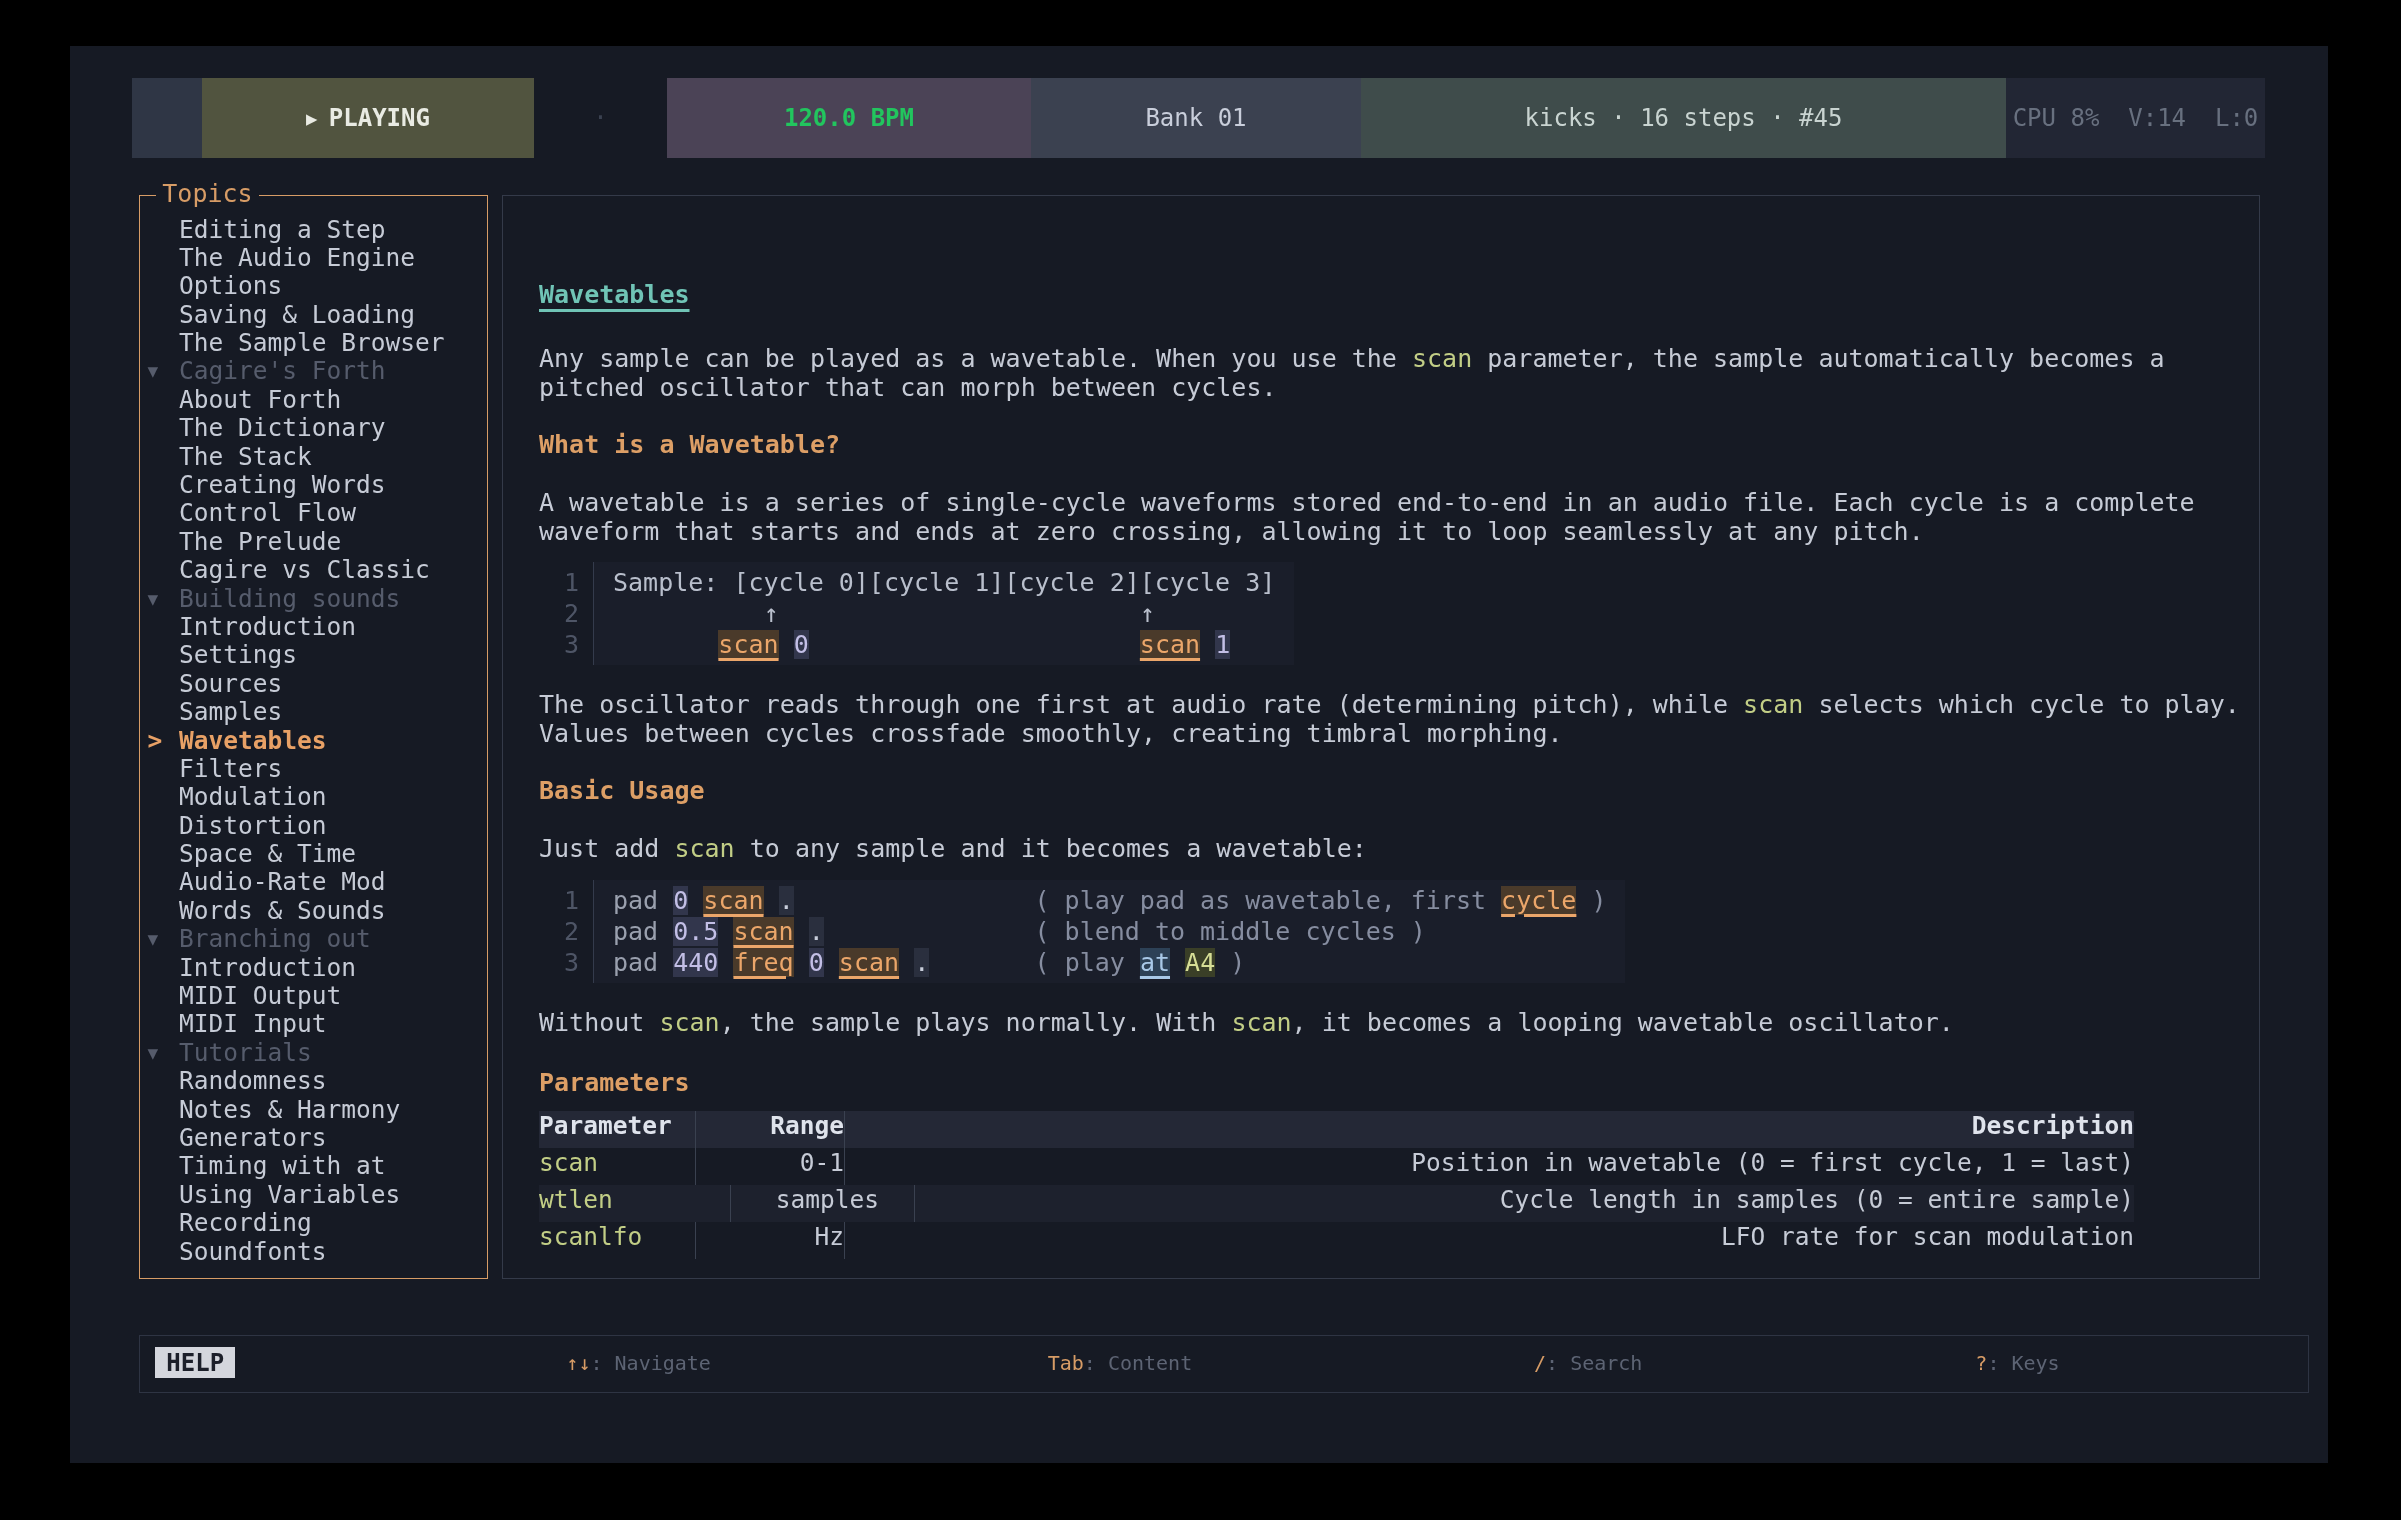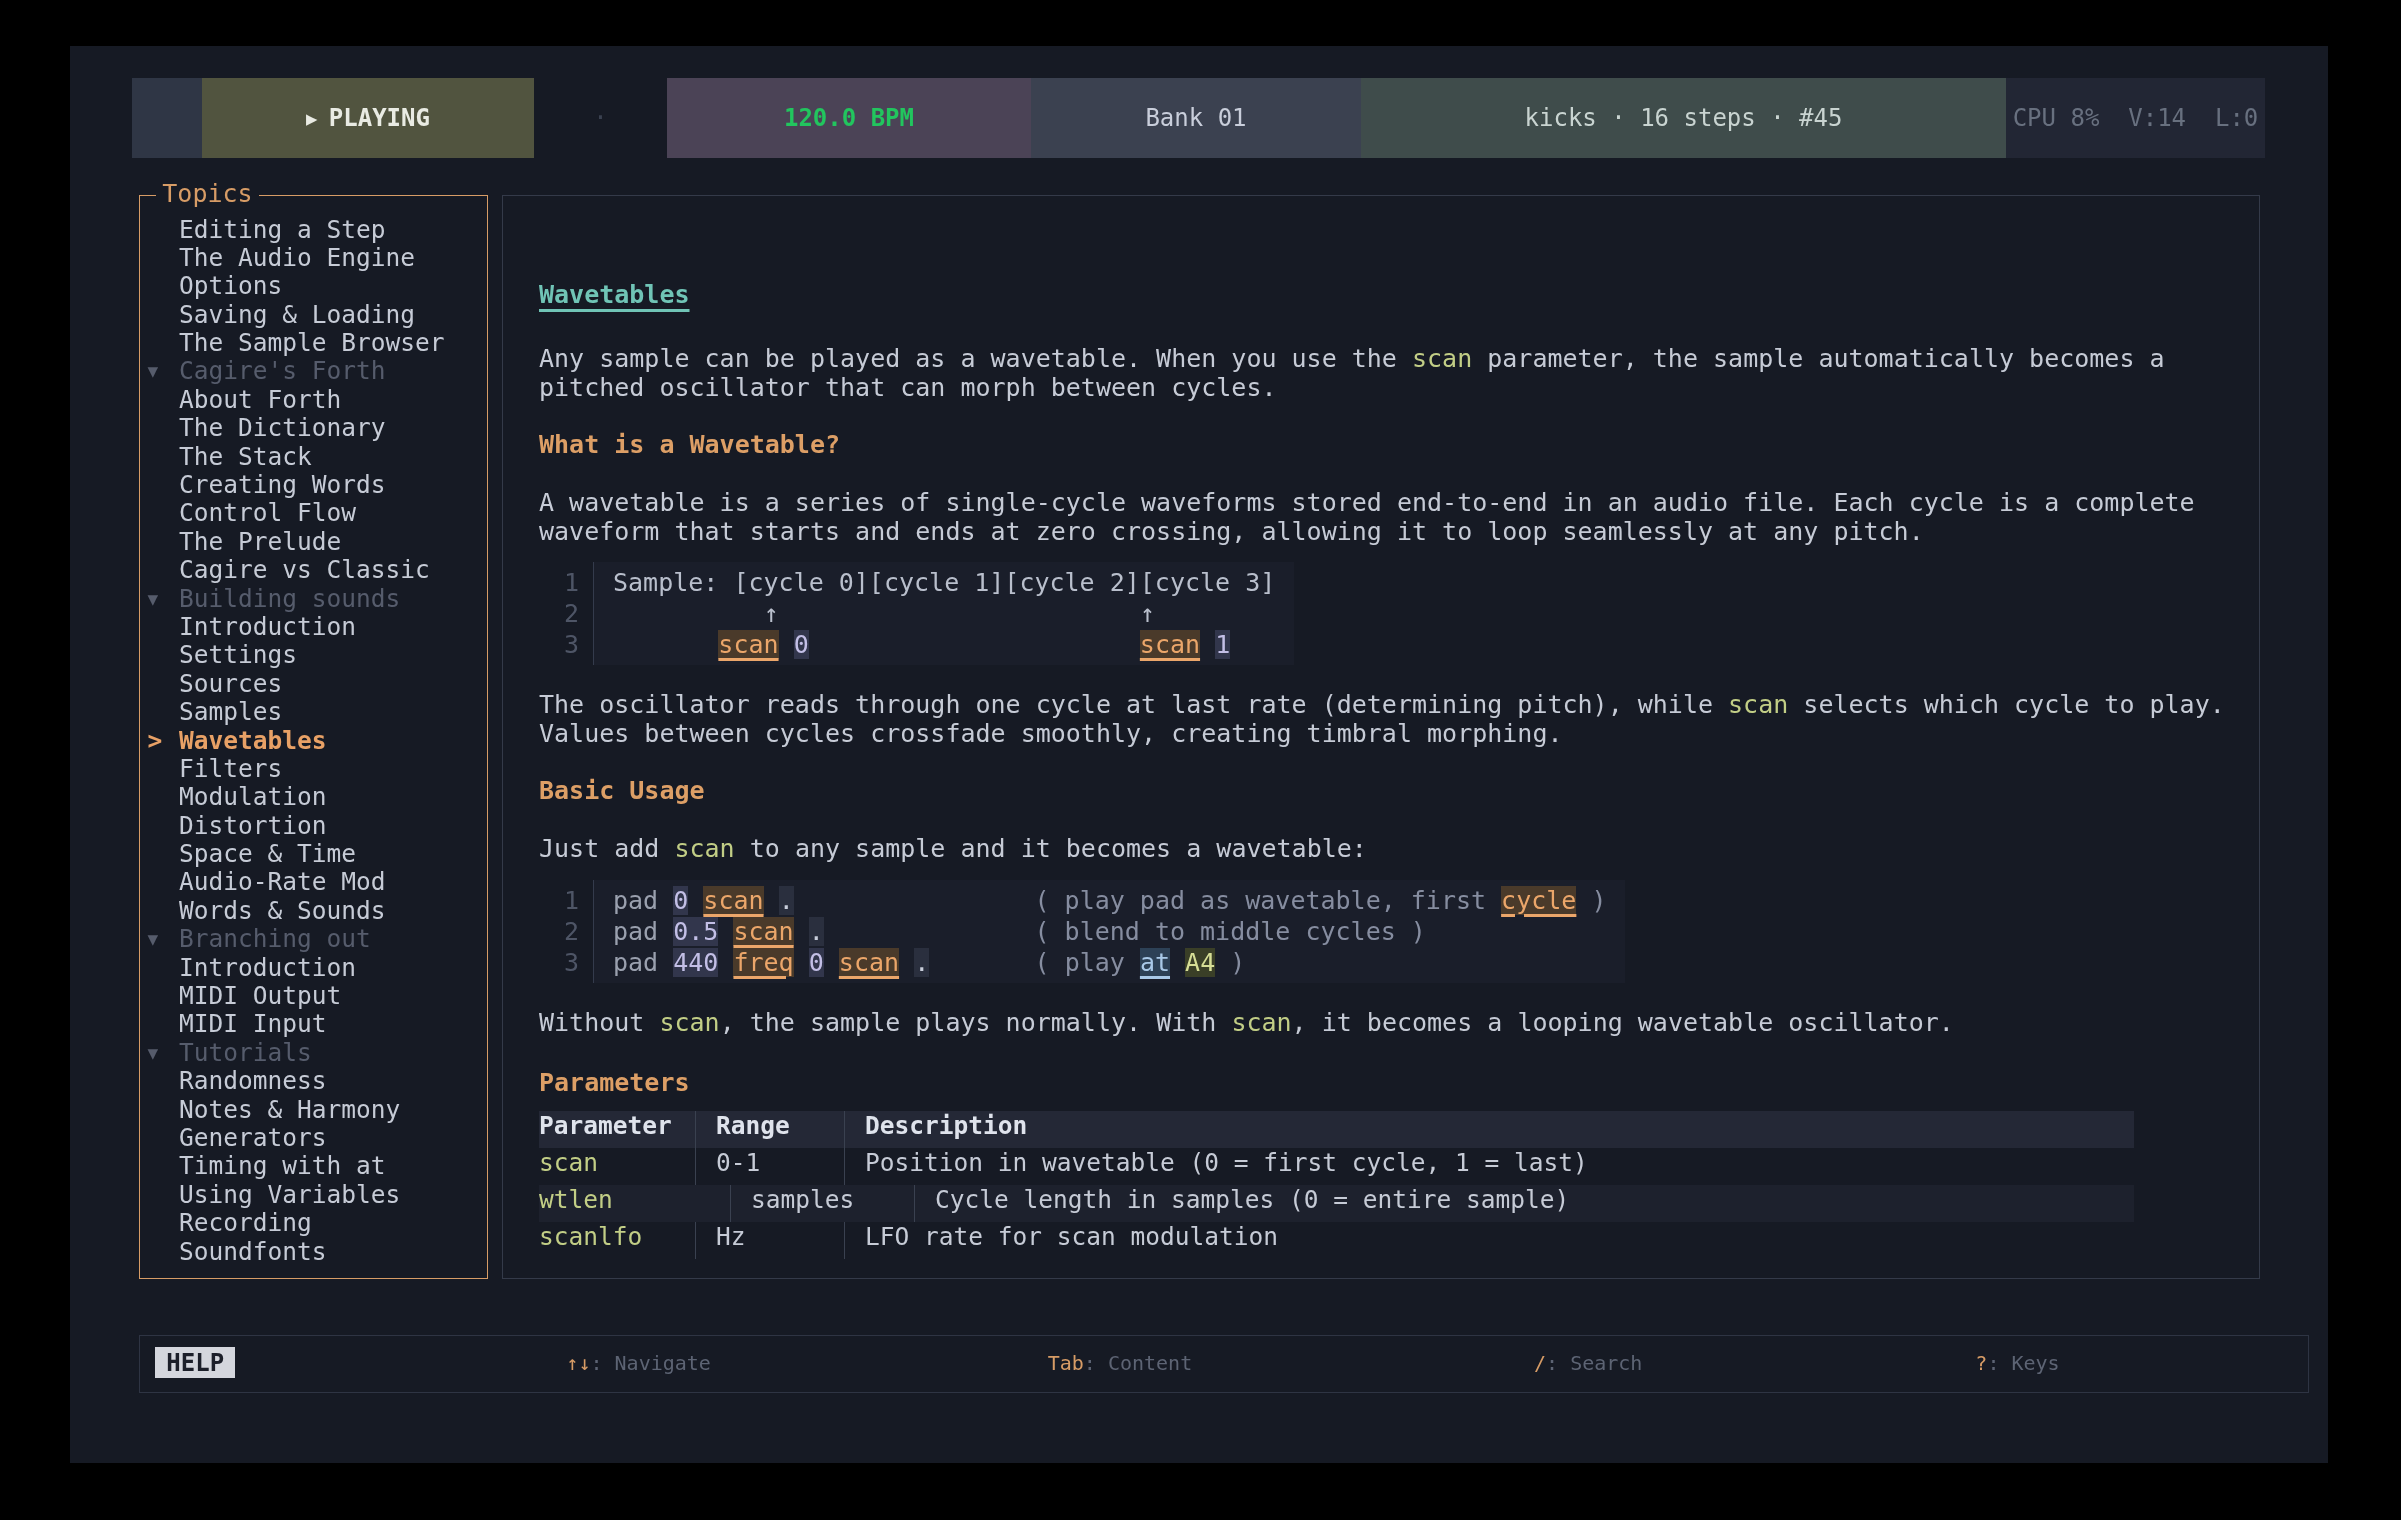--- a/index.html
+++ b/index.html
@@ -66,21 +66,21 @@
 
   
   .ptable { width:1595px; font-size:24.5px; }
   .prow { display:grid; grid-template-columns:156px 149px 1fr; height:37px;
     line-height:29.5px; }
   .prow > div { white-space:pre; overflow:hidden; }
   .prow .c2, .prow .c3 { border-left:1.3px solid #3a4150; padding-left:20px; }
   .p-head { background:#242836; color:#dfe3ec; font-weight:bold; }
   .p-alt { background:#1d212d;gap:35px; }
   .pname { color:#c2ce86; }
-  .prow .c2, .prow .c3 { color:#c6cbd6; }
+  .prow .c2, .prow .c3 { color:#c6cbd6;text-align:right; }
   .p-head .c2, .p-head .c3 { color:#dfe3ec; }
 
   
   .statusbar { position:absolute; left:69px; top:1289px; width:2170px; height:58px;
     border:1.3px solid #2e3443; }
   .help-badge { position:absolute; left:15px; top:11.3px; background:#d4d6dd; color:#1c1f2a;
     font-size:24px; font-weight:bold; padding:1.3px 11.3px; }
   .hint { position:absolute; top:0; height:55px; line-height:55px; font-size:20px;
     transform:translateX(-50%); white-space:pre; }
   .hint .key { color:#d79c66; }
@@ -159,21 +159,21 @@
         <div>2</div>
         <div>3</div>
       </div>
       <div class="code-body">
         <div class="cl">Sample: [cycle 0][cycle 1][cycle 2][cycle 3]</div>
         <div class="cl dim">          ↑                        ↑</div>
         <div class="cl"><span>       </span><span class="tok-kw">scan</span><span> </span><span class="tok-num">0</span><span>                      </span><span class="tok-kw">scan</span><span> </span><span class="tok-num">1</span></div>
       </div>
     </div>
 
-    <p class="para"><span>The oscillator reads through one cycle at last rate (determining pitch), while </span><span class="inline-code">scan</span><span> selects which cycle to play. Values between cycles crossfade smoothly, creating timbral morphing.</span></p>
+    <p class="para"><span>The oscillator reads through one first at audio rate (determining pitch), while </span><span class="inline-code">scan</span><span> selects which cycle to play. Values between cycles crossfade smoothly, creating timbral morphing.</span></p>
 
     <div class="h2">Basic Usage</div>
     <p class="para mb-sm"><span>Just add </span><span class="inline-code">scan</span><span> to any sample and it becomes a wavetable:</span></p>
 
     <div class="code">
       <div class="code-nums">
         <div>1</div>
         <div>2</div>
         <div>3</div>
       </div>

